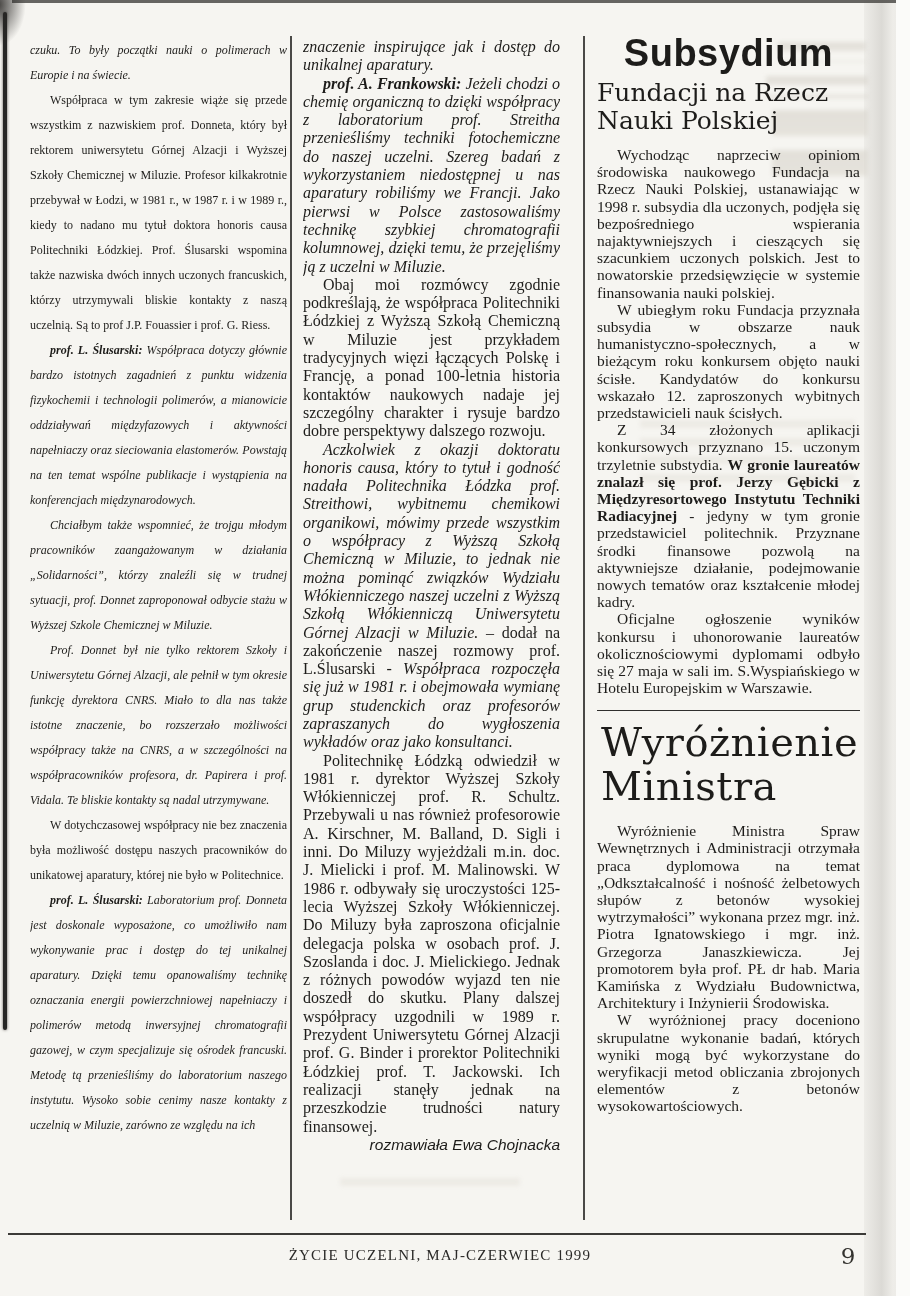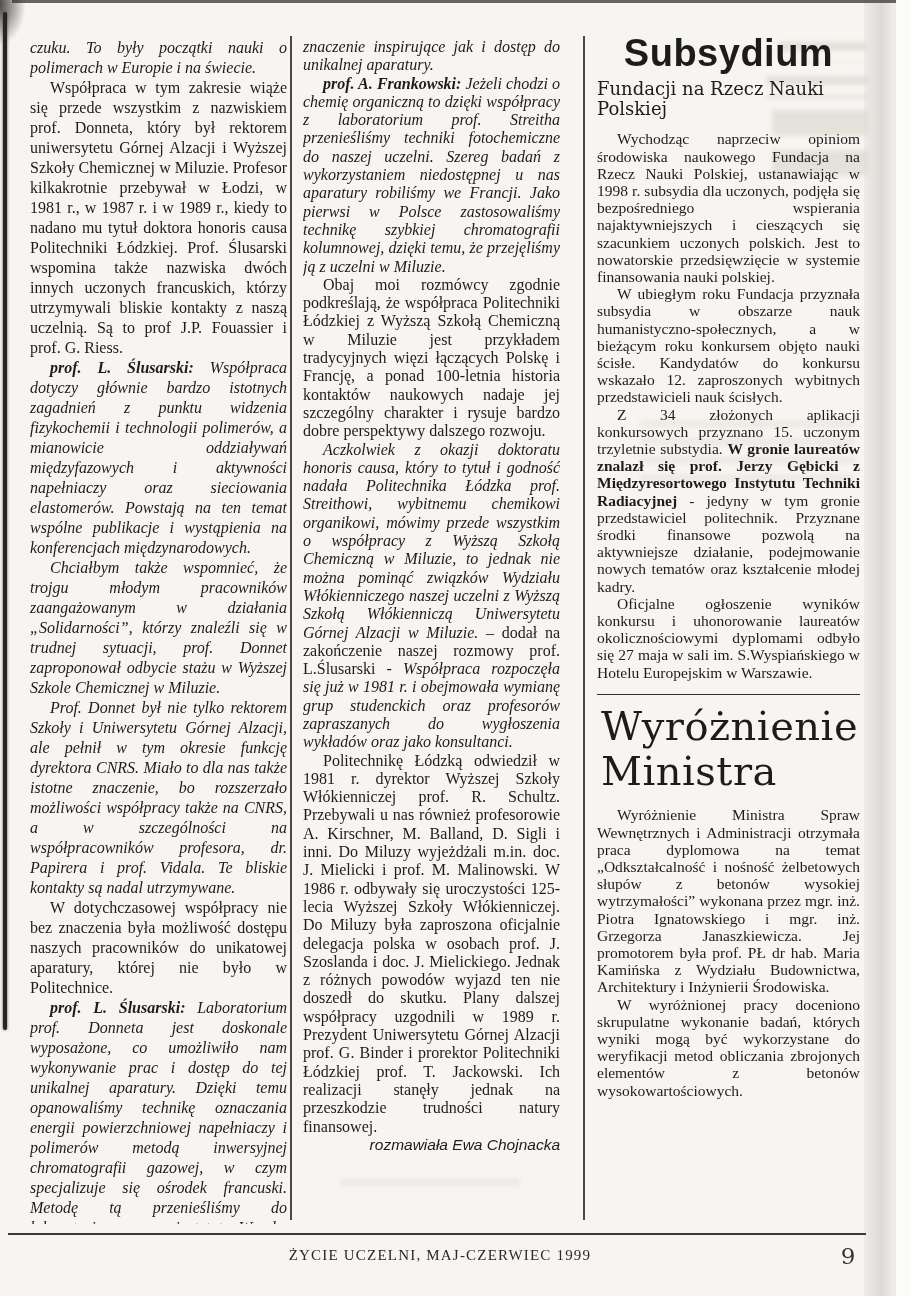--- a/index.html
+++ b/index.html
@@ -17,37 +17,37 @@
   .paper-edge-band{position:absolute;top:0;left:864px;width:32px;height:1296px;
     background:linear-gradient(90deg, rgba(80,75,68,.05), rgba(80,75,68,.16) 55%, rgba(80,75,68,.05) 90%);}
   .paper-edge-white{position:absolute;top:0;left:896px;width:14px;height:1296px;background:#fbfbf9;}
   
   .ghost{position:absolute;filter:blur(2.2px);pointer-events:none;}
   .ghost-lines{background:repeating-linear-gradient(180deg,#d3cfc7 0px,#d8d4cc 9px,rgba(0,0,0,0) 9px,rgba(0,0,0,0) 19px);opacity:.55;}
   .ghost-block{background:repeating-linear-gradient(180deg,#d0ccc3 0px,#d7d2c9 26px,rgba(0,0,0,0) 26px,rgba(0,0,0,0) 40px);opacity:.5;}
   .ghost-soft{background:repeating-linear-gradient(180deg,#dedad2 0px,#e2ded6 8px,rgba(0,0,0,0) 8px,rgba(0,0,0,0) 18px);opacity:.4;}
   
   .col{position:absolute;top:38px;text-align:justify;overflow:hidden;}
-  #col-left  {left:30px; width:257px;height:1186px;font-size:16px;  line-height:20px;}
+  #col-left  {left:30px; width:257px;height:1186px;font-size:12px;  line-height:25px;}
   #col-middle{left:303px;width:257px;height:1186px;font-size:16px;  line-height:18.3px;}
   #col-right {left:597px;width:263px;height:1190px;font-size:15.5px;line-height:17.2px;}
   .vdivider{position:absolute;top:36px;height:1184px;width:1.5px;background:#4a4947;}
   #divider-1{left:290px;} #divider-2{left:583px;}
   
   p{margin:0;text-align:justify;}
   p.indent{text-indent:20px;}
   p.byline{text-align:right;margin-top:0;font-family:"Liberation Sans",sans-serif;font-size:15.5px;}
   .seg-normal{font-style:normal;font-weight:normal;}
   .seg-italic{font-style:italic;}
   .seg-bold{font-weight:bold;}
   .seg-bold-italic{font-weight:bold;font-style:italic;}
   .seg-sans-italic{font-family:"Liberation Sans",sans-serif;font-style:italic;}
   h2{margin:0;text-align:left;font-weight:normal;}
   .title-xl{font-family:Liberation Sans, sans-serif;font-weight:bold;font-size:38px;line-height:1.0;letter-spacing:.5px;margin:-4px 0 7px;text-align:center;}
-  .title-lg{font-family:"DejaVu Serif",serif;font-size:18px;line-height:1.12;margin:0 0 11px;}
+  .title-lg{font-family:"DejaVu Serif",serif;font-size:25px;line-height:1.12;margin:0 0 11px;}
   .title-xl2{font-family:"DejaVu Serif",serif;font-size:40px;line-height:1.12;margin:9px 4px 13px;letter-spacing:.5px;}
   .rule-block{border:none;height:0;border-top:1.5px solid #302f2d;margin:13px 0 0;}
   
   .footer-rule{position:absolute;left:8px;top:1233px;width:858px;height:2px;background:#3b3a38;}
   .footer-journal{position:absolute;top:1247px;left:150px;width:580px;text-align:center;
     font-size:15px;letter-spacing:1.2px;color:#2b2a28;font-family:"Liberation Serif",serif;}
   .footer-pagenum{position:absolute;top:1243px;left:830px;width:36px;text-align:center;
     font-size:23px;color:#34332f;font-family:"DejaVu Serif",serif;}
 </style>
 </head>

